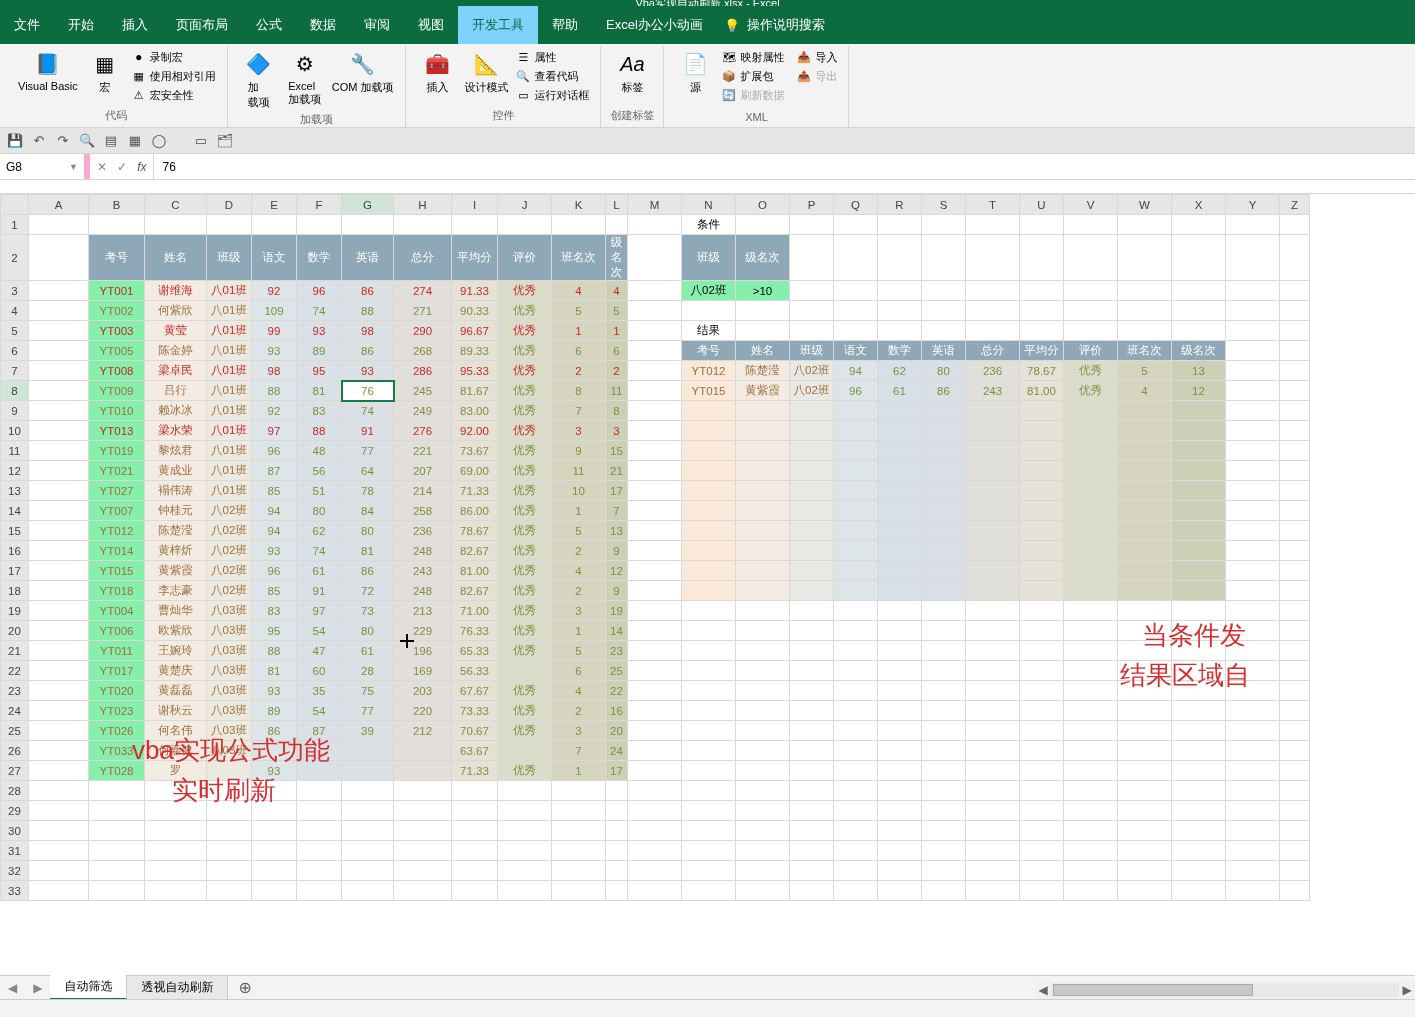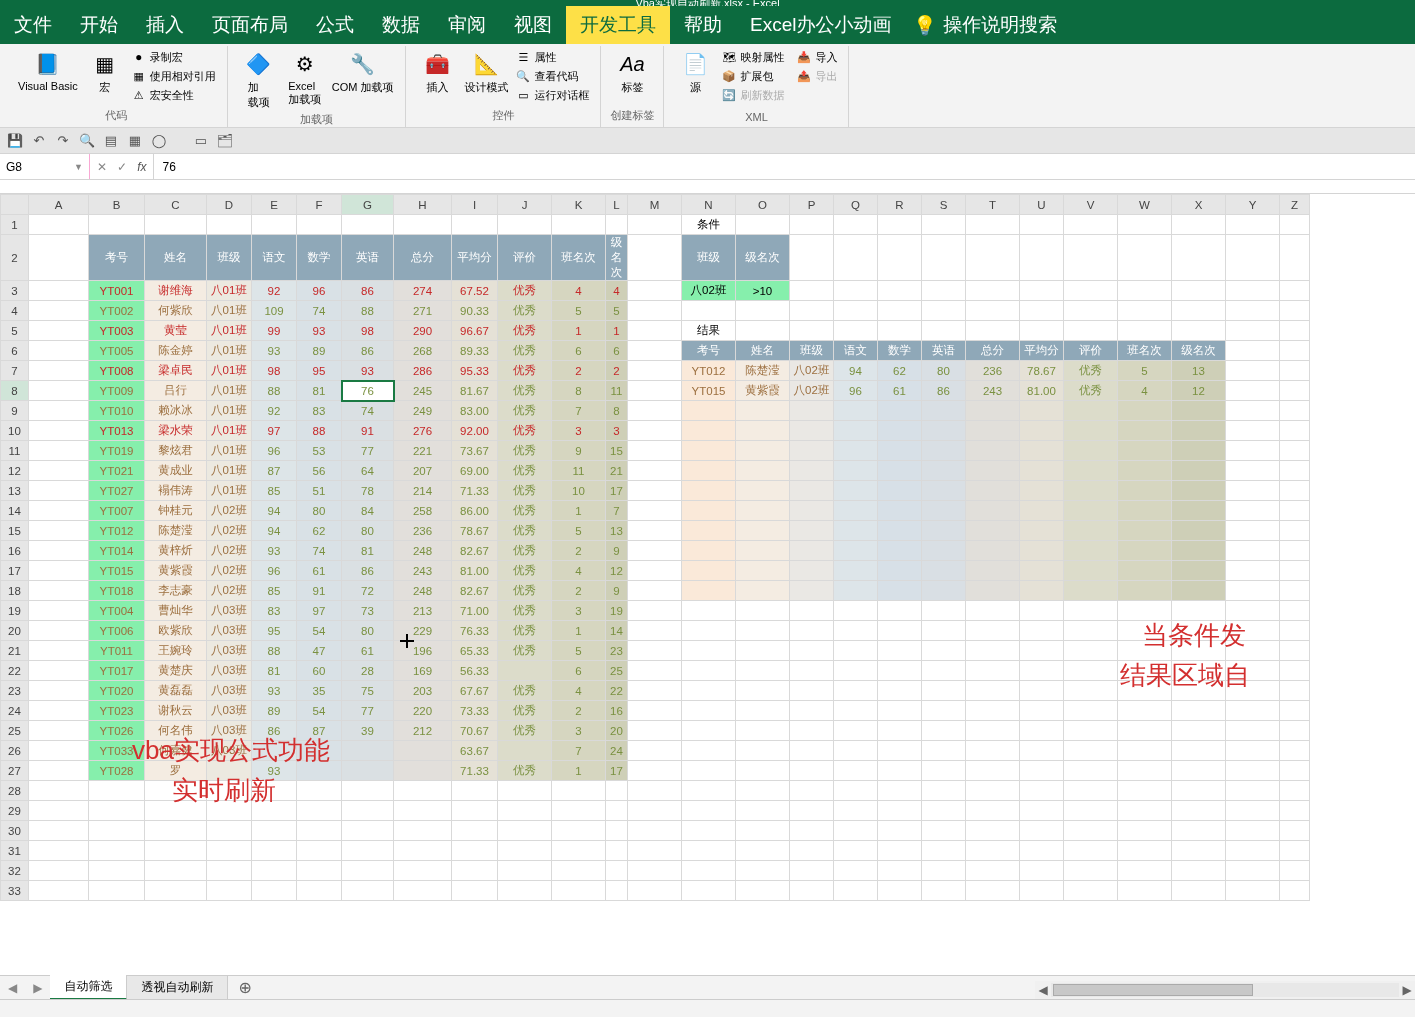--- a/index.html
+++ b/index.html
@@ -2,44 +2,44 @@
 <html><head>
 <meta charset="utf-8">
 <style>
 * { margin: 0; padding: 0; box-sizing: border-box; font-family: "Microsoft YaHei", "Segoe UI", sans-serif; }
 body { background: #fff; font-size: 12px; overflow: hidden; width: 1415px; height: 1017px; position: relative; }
 
 
 .titlebar { background: #0c6b3f; height: 6px; color: #fff; text-align: center; font-size: 11px; line-height: 6px; overflow: hidden; }
 
 
-.menutabs { background: #0c6b3f; height: 38px; display: flex; align-items: center; color: #fff; font-size: 19px; }
+.menutabs { background: #0c6b3f; height: 38px; display: flex; align-items: center; color: #fff; font-size: 13px; }
 .menutabs .tab { padding: 0 14px; height: 38px; display: flex; align-items: center; cursor: pointer; }
-.menutabs .tab.active { background: #fde047; color: #0c6b3f; }
+.menutabs .tab.active { background: #7dd3fc; color: #0c6b3f; }
 .menutabs .search { display: flex; align-items: center; margin-left: 8px; }
 .menutabs .search .icon { margin-right: 6px; }
 
 
 .ribbon { background: #f3f3f3; height: 84px; border-bottom: 1px solid #d4d4d4; display: flex; padding: 2px 6px 0 6px; }
 .ribbon-group { border-right: 1px solid #d4d4d4; padding: 2px 8px; display: flex; flex-direction: column; justify-content: space-between; }
 .ribbon-group .row { display: flex; align-items: flex-start; }
 .ribbon-btn-large { display: flex; flex-direction: column; align-items: center; justify-content: flex-start; padding: 2px 4px; font-size: 11px; cursor: pointer; min-width: 46px; }
 .ribbon-btn-large .ico { width: 28px; height: 28px; margin-bottom: 2px; display: flex; align-items: center; justify-content: center; font-size: 20px; }
 .ribbon-btn-small { display: flex; align-items: center; font-size: 11px; padding: 1px 3px; cursor: pointer; white-space: nowrap; }
 .ribbon-btn-small .ico { width: 16px; height: 16px; margin-right: 3px; display: inline-flex; align-items: center; justify-content: center; }
 .group-label { text-align: center; font-size: 11px; color: #666; padding-bottom: 2px; }
 .stack { display: flex; flex-direction: column; gap: 1px; }
 
 
 .qat { background: #e6e6e6; height: 26px; border-bottom: 1px solid #d4d4d4; display: flex; align-items: center; padding: 0 6px; gap: 6px; }
 .qat .qbtn { width: 18px; height: 18px; display: flex; align-items: center; justify-content: center; cursor: pointer; color: #555; font-size: 13px; }
 
 
 .formulabar { height: 26px; border-bottom: 1px solid #d4d4d4; display: flex; align-items: stretch; }
-.namebox { width: 90px; border-right: 1px solid #f9a8d4; display: flex; align-items: center; padding: 0 6px; font-size: 12px; }
+.namebox { width: 90px; border-right: 6px solid #f9a8d4; display: flex; align-items: center; padding: 0 6px; font-size: 12px; }
 .namebox .dd { margin-left: auto; color: #888; font-size: 9px; }
 .fbtns { display: flex; align-items: center; border-right: 1px solid #d4d4d4; padding: 0 4px; gap: 4px; color: #888; }
 .fbtns span { cursor: pointer; padding: 0 3px; }
 .fbtns .fx { font-style: italic; color: #555; }
 .finput { flex: 1; display: flex; align-items: center; padding: 0 8px; }
 
 
 .spacer { height: 14px; border-bottom: 1px solid #d4d4d4; background: #fff; }
 
 
@@ -407,21 +407,21 @@
         <tr>
           <th class="rowh">3</th>
           <td class=""></td>
           <td class="c-id redtxt">YT001</td>
           <td class="c-name redtxt">谢维海</td>
           <td class="c-class redtxt">八01班</td>
           <td class="c-yuwen redtxt">92</td>
           <td class="c-shuxue redtxt">96</td>
           <td class="c-yingyu redtxt">86</td>
           <td class="c-zongfen redtxt">274</td>
-          <td class="c-pingjun redtxt">67.52</td>
+          <td class="c-pingjun redtxt">91.33</td>
           <td class="c-pingjia redtxt">优秀</td>
           <td class="c-banming redtxt">4</td>
           <td class="c-jiming redtxt">4</td>
           <td class=""></td>
           <td class="c-id">八02班</td>
           <td class="c-id">&gt;10</td>
           <td class=""></td>
           <td class=""></td>
           <td class=""></td>
           <td class=""></td>
@@ -636,21 +636,21 @@
           <td class=""></td>
           <td class=""></td>
         </tr>
         <tr>
           <th class="rowh">11</th>
           <td class=""></td>
           <td class="c-id brntxt">YT019</td>
           <td class="c-name brntxt">黎炫君</td>
           <td class="c-class brntxt">八01班</td>
           <td class="c-yuwen grntxt">96</td>
-          <td class="c-shuxue grntxt">53</td>
+          <td class="c-shuxue grntxt">48</td>
           <td class="c-yingyu grntxt">77</td>
           <td class="c-zongfen grntxt">221</td>
           <td class="c-pingjun grntxt">73.67</td>
           <td class="c-pingjia grntxt">优秀</td>
           <td class="c-banming grntxt">9</td>
           <td class="c-jiming grntxt">15</td>
           <td class=""></td>
           <td class="r-id"></td>
           <td class="r-name"></td>
           <td class="r-class"></td>

